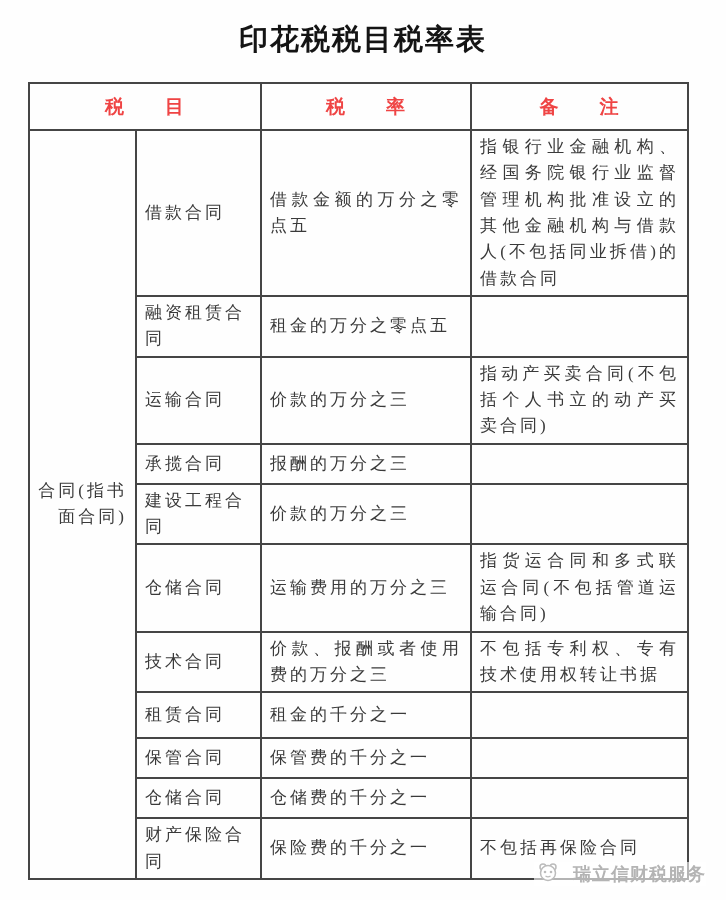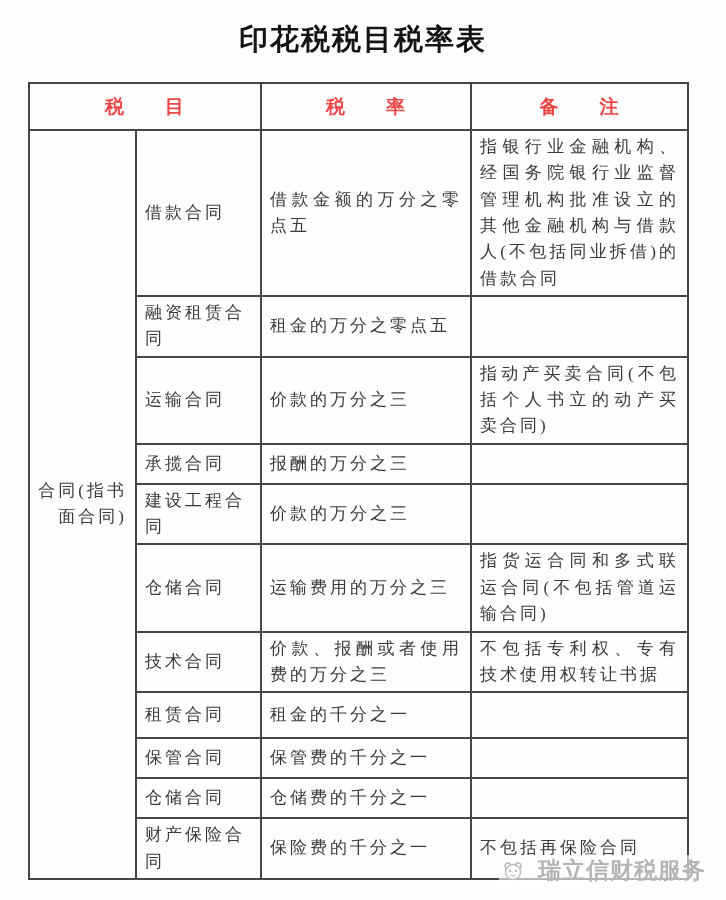--- a/index.html
+++ b/index.html
@@ -73,24 +73,23 @@
   }
   .col-a { width: 107px; }
   .col-b { width: 125px; }
   .col-c { width: 210px; }
   .col-d { width: 217px; }
   .watermark {
     position: absolute;
     right: 20px;
     bottom: 14px;
     display: flex;
-    align-items: center;
     gap: 13px;
     color: #b4b4b4;
-    font-size: 23px;
+    font-size: 18px;
     font-weight: bold;
     letter-spacing: 1px;
     font-family: "Liberation Sans", "DejaVu Sans", sans-serif;
     background: rgba(255,255,255,0.6);
     padding-left: 2px;
   }
   .watermark svg { display: block; }
 </style>
 </head>
 <body>

